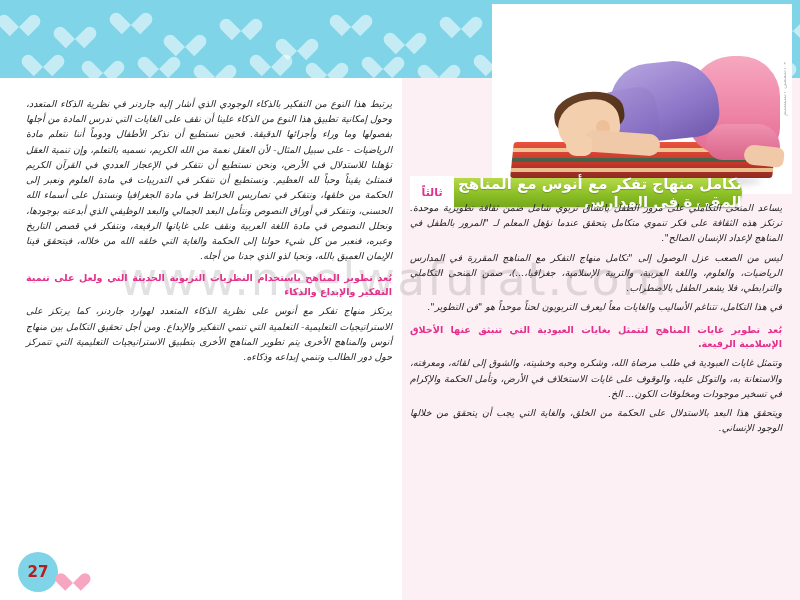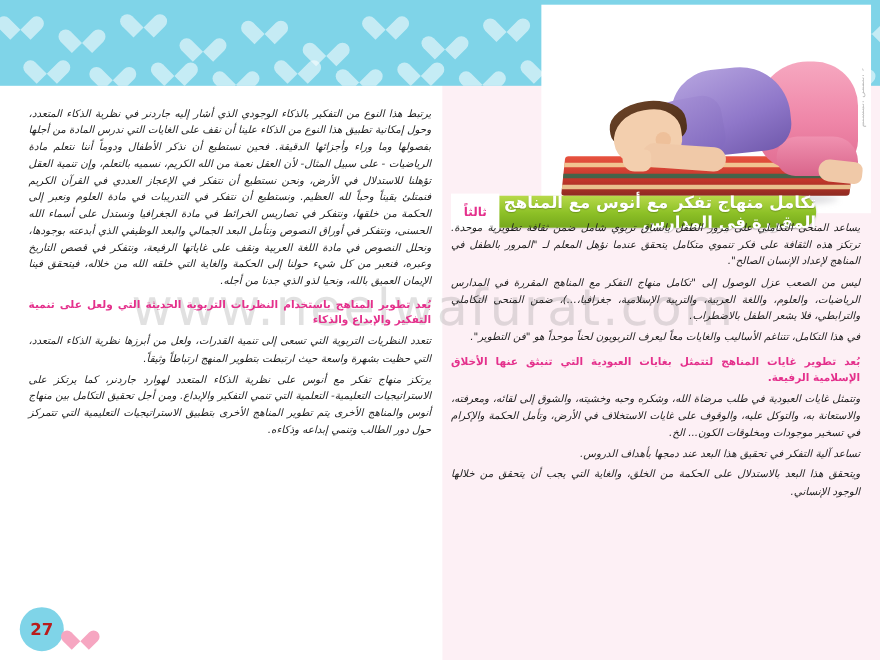--- a/index.html
+++ b/index.html
@@ -293,31 +293,29 @@
       <div class="txt">تكامل منهاج تفكر مع أنوس مع المناهج المقررة في المدارس</div>
     </div>
     <div class="label">ثالثاً</div>
   </div>
 
   <div id="watermark">www.neelwafurat.com</div>
 
   <div class="col" id="col-left">
     <p class="para">يرتبط هذا النوع من التفكير بالذكاء الوجودي الذي أشار إليه جاردنر في نظرية الذكاء المتعدد، وحول إمكانية تطبيق هذا النوع من الذكاء علينا أن نقف على الغايات التي ندرس المادة من أجلها بفصولها وما وراء وأجزائها الدقيقة. فحين نستطيع أن نذكر الأطفال ودوماً أننا نتعلم مادة الرياضيات - على سبيل المثال- لأن العقل نعمة من الله الكريم، نسميه بالتعلم، وإن تنمية العقل تؤهلنا للاستدلال في الأرض، ونحن نستطيع أن نتفكر في الإعجاز العددي في القرآن الكريم فنمتلئ يقيناً وحباً لله العظيم. ونستطيع أن نتفكر في التدريبات في مادة العلوم ونعبر إلى الحكمة من خلقها، ونتفكر في تصاريس الخرائط في مادة الجغرافيا ونستدل على أسماء الله الحسنى، ونتفكر في أوراق النصوص ونتأمل البعد الجمالي والبعد الوظيفي الذي أبدعته بوجودها، ونحلل النصوص في مادة اللغة العربية ونقف على غاياتها الرفيعة، ونتفكر في قصص التاريخ وعبره، فنعبر من كل شيء حولنا إلى الحكمة والغاية التي خلقه الله من خلاله، فيتحقق فينا الإيمان العميق بالله، ونحيا لذو الذي جدنا من أجله.</p>
     <p class="heading-pink">بُعد تطوير المناهج باستخدام النظريات التربوية الحديثة التي ولعل على تنمية التفكير والإبداع والذكاء</p>
-    <p class="para">تتعدد النظريات التربوية التي تسعى إلى تنمية القدرات، ولعل من أبرزها نظرية الذكاء المتعدد، التي حظيت بشهرة واسعة حيث ارتبطت بتطوير المنهج ارتباطاً وثيقاً.</p>
     <p class="para">يرتكز منهاج تفكر مع أنوس على نظرية الذكاء المتعدد لهوارد جاردنر، كما يرتكز على الاستراتيجيات التعليمية- التعلمية التي تنمي التفكير والإبداع. ومن أجل تحقيق التكامل بين منهاج أنوس والمناهج الأخرى يتم تطوير المناهج الأخرى بتطبيق الاستراتيجيات التعليمية التي تتمركز حول دور الطالب وتنمي إبداعه وذكاءه.</p>
   </div>
 
   <div class="col" id="col-right">
     <p class="para">يساعد المنحى التكاملي على مرور الطفل بانساق تربوي شامل ضمن ثقافة تطويرية موحدة. ترتكز هذه الثقافة على فكر تنموي متكامل يتحقق عندما نؤهل المعلم لـ "المرور بالطفل في المناهج لإعداد الإنسان الصالح".</p>
     <p class="para">ليس من الصعب عزل الوصول إلى "تكامل منهاج التفكر مع المناهج المقررة في المدارس الرياضيات، والعلوم، واللغة العربية، والتربية الإسلامية، جغرافيا،...)، ضمن المنحى التكاملي والترابطي، فلا يشعر الطفل بالاضطراب.</p>
     <p class="para">في هذا التكامل، تتناغم الأساليب والغايات معاً ليعرف التربويون لحناً موحداً هو "فن التطوير".</p>
     <p class="heading-pink2">بُعد تطوير غايات المناهج لتتمثل بغايات العبودية التي تنبثق عنها الأخلاق الإسلامية الرفيعة.</p>
     <p class="para">وتتمثل غايات العبودية في طلب مرضاة الله، وشكره وحبه وخشيته، والشوق إلى لقائه، ومعرفته، والاستعانة به، والتوكل عليه، والوقوف على غايات الاستخلاف في الأرض، وتأمل الحكمة والإكرام في تسخير موجودات ومخلوقات الكون... الخ.</p>
-    <p class="para">تساعد آلية التفكر في تحقيق هذا البعد عند دمجها بأهداف الدروس.</p>
     <p class="para">ويتحقق هذا البعد بالاستدلال على الحكمة من الخلق، والغاية التي يجب أن يتحقق من خلالها الوجود الإنساني.</p>
   </div>
 
   <div id="bottom-strip">
     <div id="page-num-circle">27</div>
     <div id="bottom-heart"></div>
   </div>
 
 </div>
 

